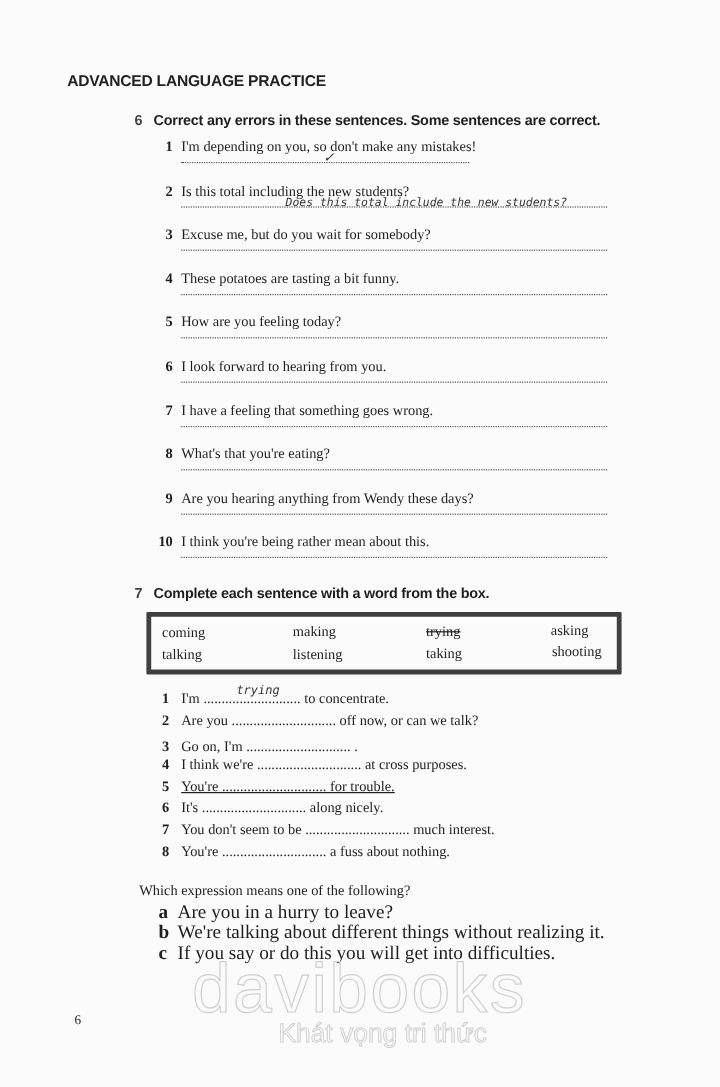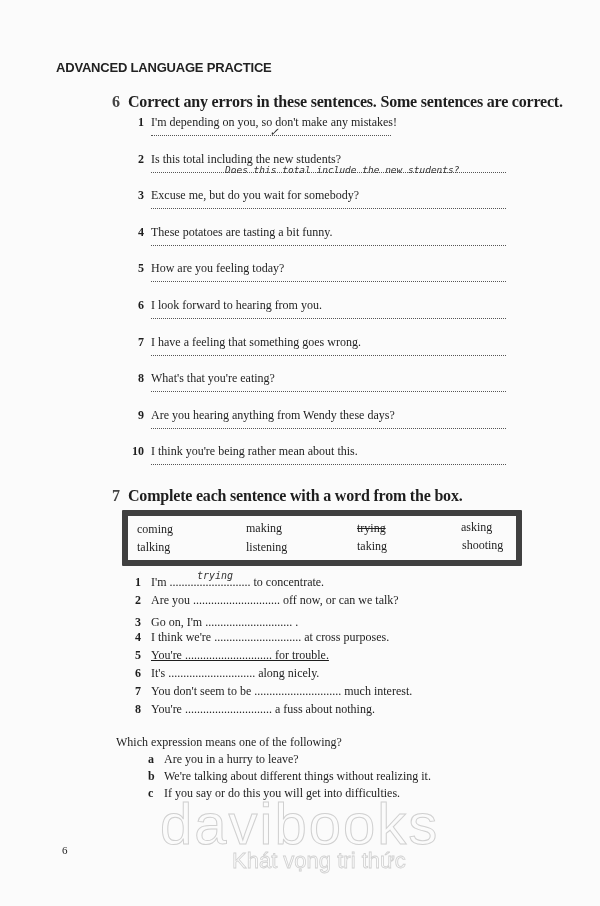--- a/index.html
+++ b/index.html
@@ -1,32 +1,32 @@
 <!DOCTYPE html>
 <html><head>
 <meta charset="utf-8">
 <style>
   html, body { margin:0; padding:0; }
   body { width:600px; height:906px; background:#fbfbfb; position:relative; overflow:hidden; font-family:"Liberation Serif", serif; color:#1e1e1e; }
   .header { position:absolute; left:56px; top:60px; font-family:"Liberation Sans", sans-serif; font-weight:bold; font-size:13px; letter-spacing:-0.2px; color:#222; }
-  .ex-title { position:absolute; font-family:Liberation Serif, serif; font-weight:bold; font-size:16px; color:#1e1e1e; letter-spacing:-0.2px; }
+  .ex-title { position:absolute; font-family:Liberation Sans, sans-serif; font-weight:bold; font-size:12px; color:#1e1e1e; letter-spacing:-0.2px; }
   .ex-title .num { display:inline-block; width:16px; color:#444; }
   .q { position:absolute; left:130px; width:380px; font-size:12px; }
   .q .n { position:absolute; left:0; width:14px; text-align:right; font-weight:bold; }
   .q .t { position:absolute; left:21px; white-space:nowrap; }
   .q .line { position:absolute; left:21px; top:20px; width:355px; height:0; border-bottom:1px dotted #555; }
   .q .line.short { width:240px; }
   .hand { position:absolute; font-family:"DejaVu Sans Mono", monospace; font-size:9.5px; font-style:italic; color:#333; white-space:nowrap; }
-  .box { position:absolute; left:122px; top:510px; width:388px; height:44px; border:6px solid #404040; border-radius:1px; }
+  .box { position:absolute; left:122px; top:510px; width:388px; height:44px; border:4px solid #404040; border-radius:1px; }
   .word { position:absolute; font-size:12px; }
   .strike { text-decoration:line-through; }
   .g { position:absolute; left:135px; font-size:12px; white-space:nowrap; }
   .g .n { display:inline-block; width:16px; font-weight:bold; }
   .sub { position:absolute; left:116px; font-size:12px; }
-  .opt { position:absolute; left:148px; font-size:12px; white-space:nowrap; }
+  .opt { position:absolute; left:132px; font-size:16px; white-space:nowrap; }
   .opt .l { display:inline-block; width:16px; font-weight:bold; }
   .pageno { position:absolute; left:62px; top:844px; font-size:11px; }
   .wm1 { position:absolute; left:160px; top:790px; font-family:"Liberation Sans", sans-serif; font-size:58px; color:transparent; -webkit-text-stroke:1px #d0d0d0; letter-spacing:2px; }
   .wm2 { position:absolute; left:232px; top:848px; font-family:"Liberation Sans", sans-serif; font-size:22px; color:transparent; -webkit-text-stroke:0.8px #d0d0d0; }
 </style>
 </head>
 <body>
 
 <div class="header">ADVANCED LANGUAGE PRACTICE</div>
 
@@ -38,21 +38,21 @@
     <div class="q" style="top: 115px;">
       <span class="n">1</span>
       <span class="t">I'm depending on you, so don't make any mistakes!</span>
       <span class="line short"></span>
       <span class="hand" style="left:140px;top:9px;font-size:13px;">✓</span>
     </div>
     <div class="q" style="top: 151.6px;">
       <span class="n">2</span>
       <span class="t">Is this total including the new students?</span>
       <span class="line"></span>
-      <span class="hand" style="left:95px;top:12px;">Does this total include the new students?</span>
+      <span class="hand" style="left:108px;top:12px;">Does this total include the new students?</span>
     </div>
     <div class="q" style="top: 188.2px;">
       <span class="n">3</span>
       <span class="t">Excuse me, but do you wait for somebody?</span>
       <span class="line"></span>
     </div>
     <div class="q" style="top: 224.8px;">
       <span class="n">4</span>
       <span class="t">These potatoes are tasting a bit funny.</span>
       <span class="line"></span>

